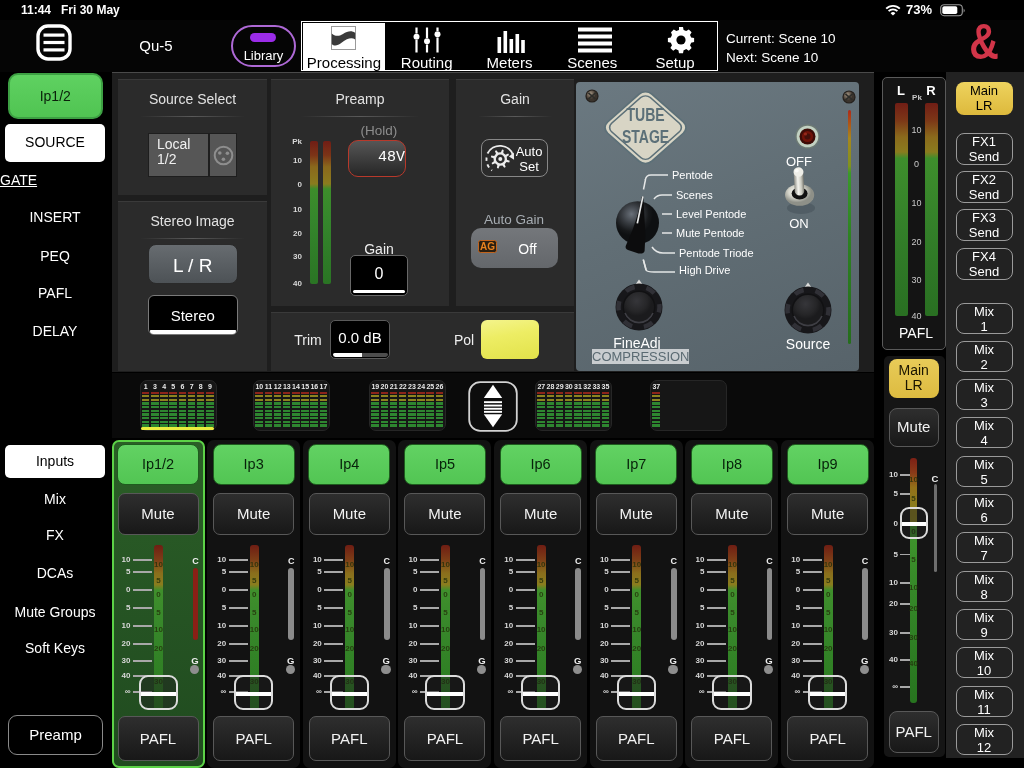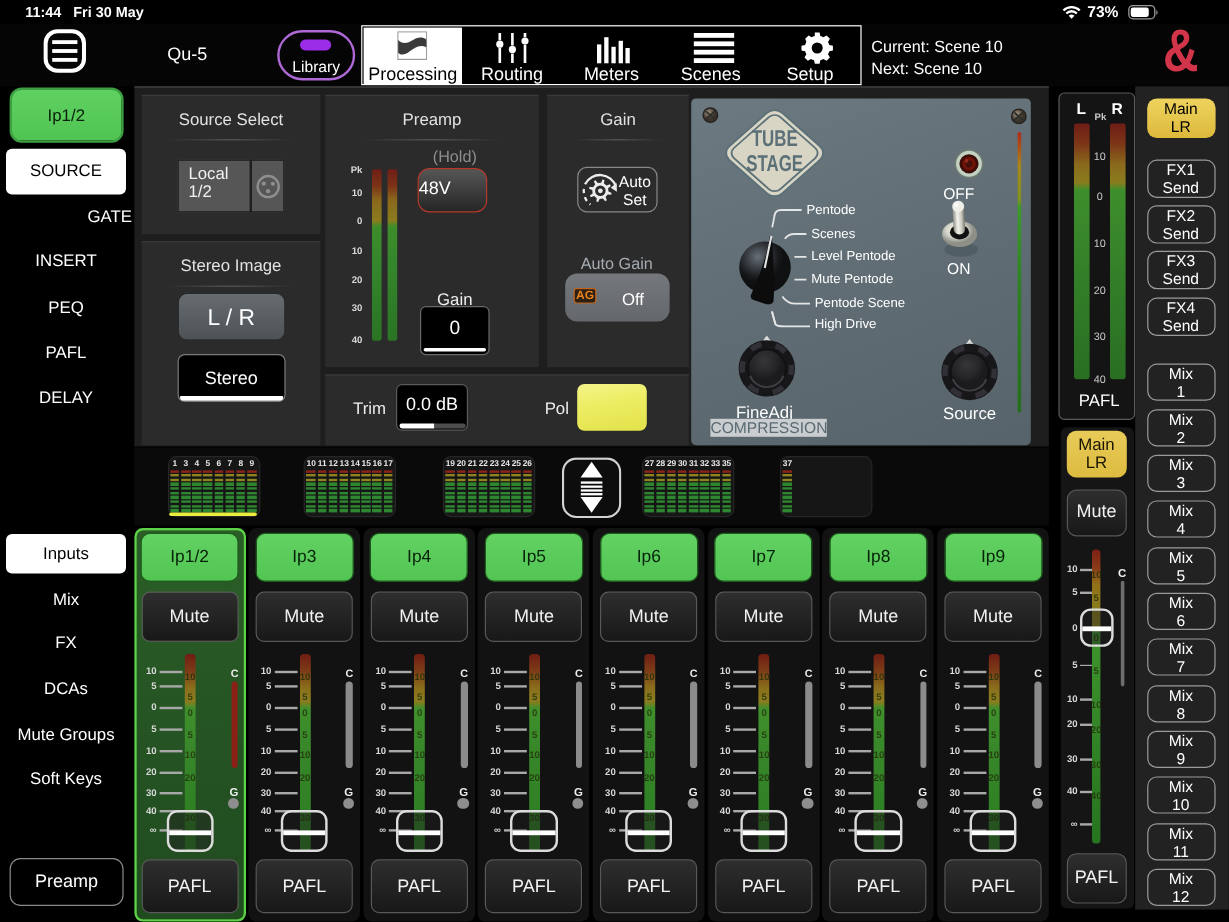--- a/index.html
+++ b/index.html
@@ -85,21 +85,21 @@
 <div class="ab" style="left:726px;top:29px;color:#fff;font-size:13.5px;line-height:19px;">Current: Scene 10<br>Next: Scene 10</div>
 <div class="ab" style="left:966px;top:17px;width:36px;text-align:center;color:#d23549;font-size:50px;line-height:50px;font-weight:bold;transform:scaleX(0.82);">&amp;</div>
 
 <div class="ab" style="left:7.5px;top:73.4px;width:95.5px;height:45.8px;border-radius:10px;background:linear-gradient(180deg,#5fd161 0%,#50c452 100%);border:2.5px solid #3da043;color:#0a200a;font-size:14px;">
     <div style="width:100%;text-align:center;margin-top:13px;">Ip1/2</div>
   </div>
 <div class="ab" style="left:5px;top:124px;width:100px;height:38px;border-radius:5px;background:#fff;color:#000;font-size:14px;">
     <div style="width:100%;text-align:center;margin-top:10px;">SOURCE</div>
   </div>
 
-<div class="ab" style="left:0;top:172px;width:110px;text-align:right;color:#fff;font-size:14px;">GATE</div>
+<div class="ab" style="left:0;top:172px;width:110px;text-align:left;color:#fff;font-size:14px;text-decoration:underline;">GATE</div>
 <div class="ab" style="left:0;top:209.2px;width:110px;text-align:center;color:#fff;font-size:14px;">INSERT</div>
 <div class="ab" style="left:0;top:247.8px;width:110px;text-align:center;color:#fff;font-size:14px;">PEQ</div>
 <div class="ab" style="left:0;top:284.8px;width:110px;text-align:center;color:#fff;font-size:14px;">PAFL</div>
 <div class="ab" style="left:0;top:322.6px;width:110px;text-align:center;color:#fff;font-size:14px;">DELAY</div>
 <div class="ab" style="left:5px;top:444.9px;width:100px;height:33px;border-radius:5px;background:#fff;color:#000;font-size:14px;">
     <div style="width:100%;text-align:center;margin-top:8px;">Inputs</div>
   </div>
 <div class="ab" style="left:0;top:491px;width:110px;text-align:center;color:#fff;font-size:14px;">Mix</div>
 <div class="ab" style="left:0;top:526.5px;width:110px;text-align:center;color:#fff;font-size:14px;">FX</div>
 <div class="ab" style="left:0;top:565px;width:110px;text-align:center;color:#fff;font-size:14px;">DCAs</div>
@@ -144,21 +144,21 @@
 
 <div class="ab scl" style="left:280px;top:157px;width:22px;">10</div>
 <div class="ab scl" style="left:280px;top:181px;width:22px;">0</div>
 <div class="ab scl" style="left:280px;top:206px;width:22px;">10</div>
 <div class="ab scl" style="left:280px;top:230px;width:22px;">20</div>
 <div class="ab scl" style="left:280px;top:253px;width:22px;">30</div>
 <div class="ab scl" style="left:280px;top:280px;width:22px;">40</div>
 <div class="ab" style="left:309.5px;top:140.5px;width:8px;height:143px;border-radius:2px;background:linear-gradient(180deg,#701d15 0%,#7c3417 10%,#8a681c 18%,#8a7c1e 30%,#3d8d2b 33.5%,#35862c 55%,#2a7424 100%);"></div>
 <div class="ab" style="left:323px;top:140.5px;width:8px;height:143px;border-radius:2px;background:linear-gradient(180deg,#701d15 0%,#7c3417 10%,#8a681c 18%,#8a7c1e 30%,#3d8d2b 33.5%,#35862c 55%,#2a7424 100%);"></div>
 <div class="ab" style="left:348px;top:140px;width:58px;height:37px;border-radius:8px;background:linear-gradient(180deg,#565656 0%,#262626 100%);border:1.5px solid #b8392b;border-radius:10px;color:#fff;font-size:15px;">
-    <div style="width:100%;text-align:left;margin-top:8px;">48V</div>
+    <div style="width:100%;text-align:right;margin-top:8px;font-family:Liberation Mono, monospace;">48V</div>
   </div>
 <div class="ab" style="left:330px;top:241px;width:98px;text-align:center;color:#eee;font-size:14px;">Gain</div>
 <div class="ab" style="left:350px;top:255px;width:58px;height:41px;border-radius:5px;background:#000;border:1px solid #686868;color:#fff;font-size:16px;">
     <div style="width:100%;text-align:center;margin-top:9px;">0</div>
  <div style="position:absolute;left:2px;right:2px;bottom:2px;height:3.5px;background:#fff;border-radius:2px;"></div>
   </div>
 
 <div class="ab panel" style="left:456px;top:79px;width:118px;height:227px;">
  <div class="ptitle" style="margin-top:11px;">Gain</div>
  <div class="pdiv" style="margin:9px 22px 0 22px;"></div>
@@ -285,21 +285,21 @@
   <path d="M54 48 L64 48"></path>
   <path d="M54 67 L64 67"></path>
   <path d="M44 81 Q48 87 55 87 L67 87"></path>
   <path d="M35.3 93.6 L38 104 Q39 106 46 106 L67 106"></path>
  </g>
 </svg>
 <div class="ab" style="left:672px;top:169px;color:#fff;font-size:11px;">Pentode</div>
 <div class="ab" style="left:676px;top:189px;color:#fff;font-size:11px;">Scenes</div>
 <div class="ab" style="left:676px;top:208px;color:#fff;font-size:11px;">Level Pentode</div>
 <div class="ab" style="left:676px;top:227px;color:#fff;font-size:11px;">Mute Pentode</div>
-<div class="ab" style="left:679px;top:247px;color:#fff;font-size:11px;">Pentode Scene</div>
+<div class="ab" style="left:679px;top:247px;color:#fff;font-size:11px;">Pentode Triode</div>
 <div class="ab" style="left:679px;top:264px;color:#fff;font-size:11px;">High Drive</div>
 <svg class="ab" style="left:613px;top:275px;" width="52" height="60" viewBox="0 0 52 60">
  <path d="M26 4.5 L31 11.5 L21 11.5 Z" fill="#dcdcda"></path>
  <circle cx="26" cy="32" r="23.5" fill="#17171a"></circle>
  <circle cx="26" cy="32" r="20.5" fill="none" stroke="#303036" stroke-width="4.5" stroke-dasharray="9.5 12" stroke-dashoffset="4"></circle>
  <circle cx="26" cy="32" r="16.5" fill="#111113"></circle>
  <circle cx="26" cy="32" r="15" fill="url(#kc639)"></circle>
  <path d="M12 38 A15 15 0 0 0 40 38" stroke="#3e3e44" stroke-width="1.6" fill="none"></path>
  <defs>
   <radialGradient id="kc639" cx="0.42" cy="0.3">

